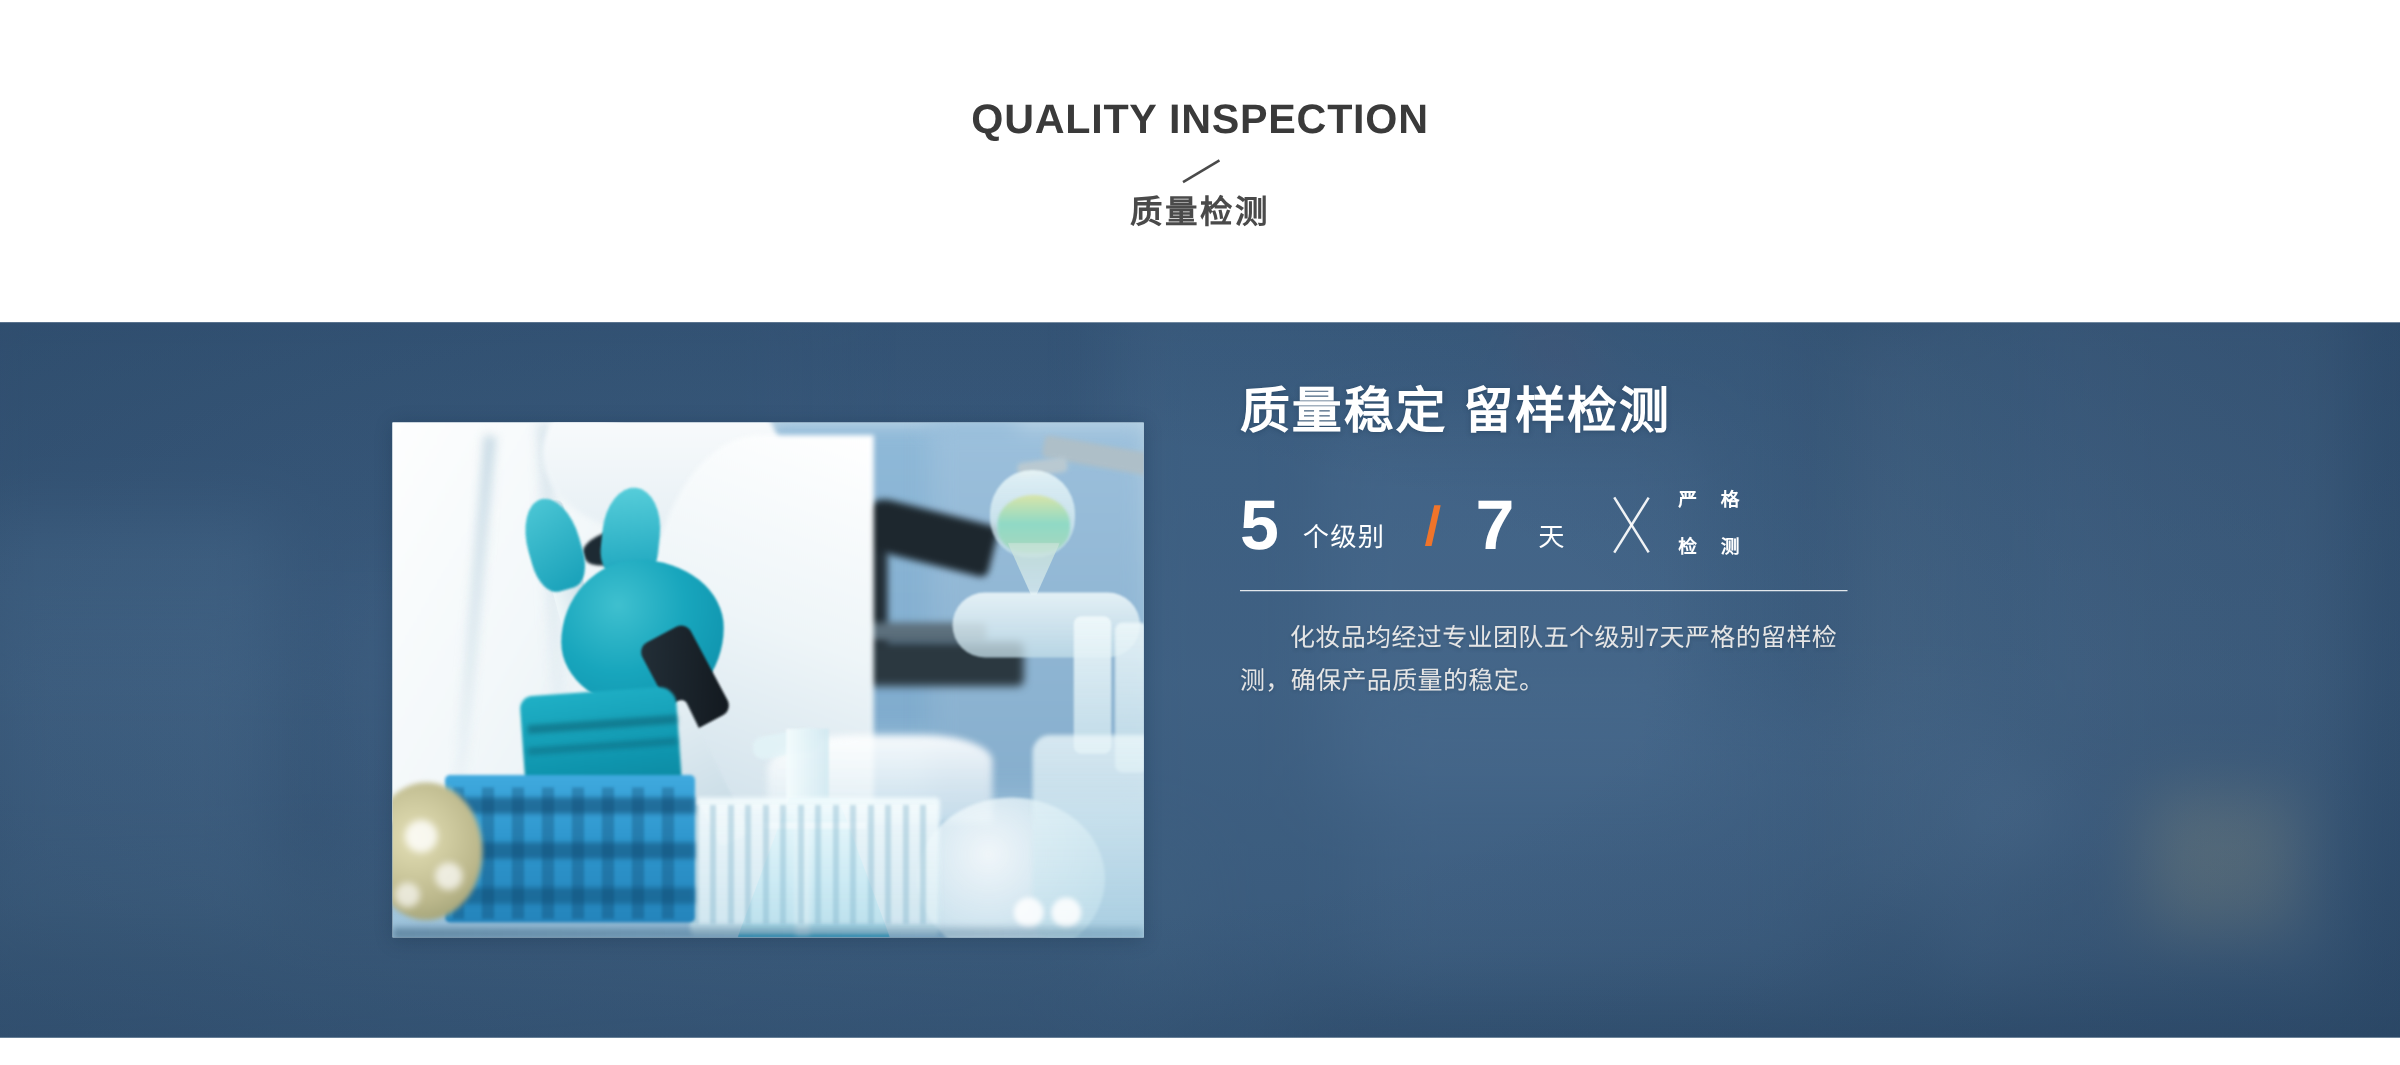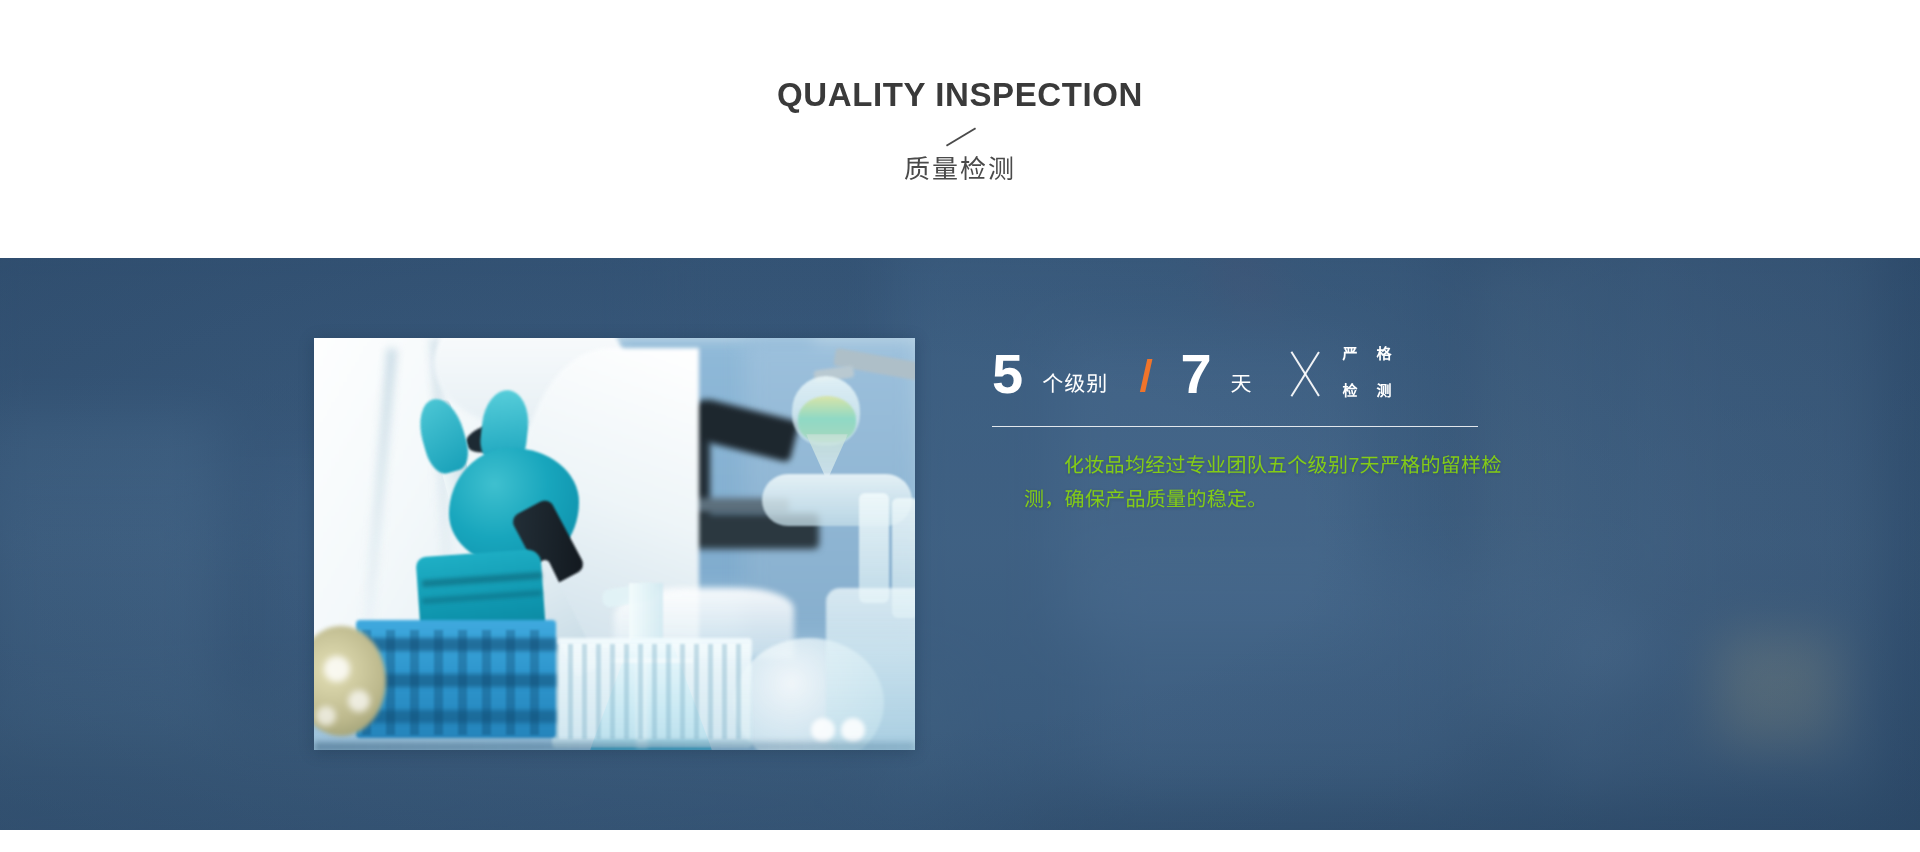--- a/index.html
+++ b/index.html
@@ -55,21 +55,21 @@
     top: 14px;
     width: 34px;
     height: 0;
     border-top: 2.4px solid #4a4a4a;
     transform: rotate(-31deg);
     transform-origin: center;
   }
   .header-subtitle {
     margin-top: 2px;
     font-size: 26px;
-    font-weight: 400;
+    font-weight: 700;
     letter-spacing: 2px;
     color: #4a4a4a;
     line-height: 1.2;
     white-space: nowrap;
   }
 
   
   .banner {
     position: absolute;
     left: 0; top: 258px;
@@ -514,25 +514,24 @@
     margin-top: 24px;
     width: 486px;
     height: 1px;
     background: rgba(255,255,255,.85);
   }
   .paragraph {
     margin-top: 22px;
     width: 492px;
     font-size: 20px;
     line-height: 1.68;
-    color: #84cc16;
+    color: #e5e5e5;
     text-indent: 2em;
     letter-spacing: .3px;
     text-shadow: 0 1px 3px rgba(20,45,70,.3);
-    margin-left: 32px;
   }
 </style>
 </head>
 <body>
 
 <div class="page">
 
   <div class="header">
     <div class="header-title">QUALITY INSPECTION</div>
     <div class="header-slash"></div>
@@ -617,20 +616,21 @@
       <div class="p p-bokeh1"></div>
       <div class="p p-bokeh2"></div>
       <div class="p p-bokeh3"></div>
       <div class="p p-bokeh4"></div>
       <div class="p p-bokeh5"></div>
       <div class="p p-benchline"></div>
     </div>
 
     <div class="content">
 
+      <h2 class="content-heading">质量稳定 留样检测</h2>
 
       <div class="stats">
 
         <div class="stat">
           <span class="stat-num">5</span>
           <span class="stat-unit">个级别</span>
         </div>
 
         <span class="stat-sep">/</span>
 

